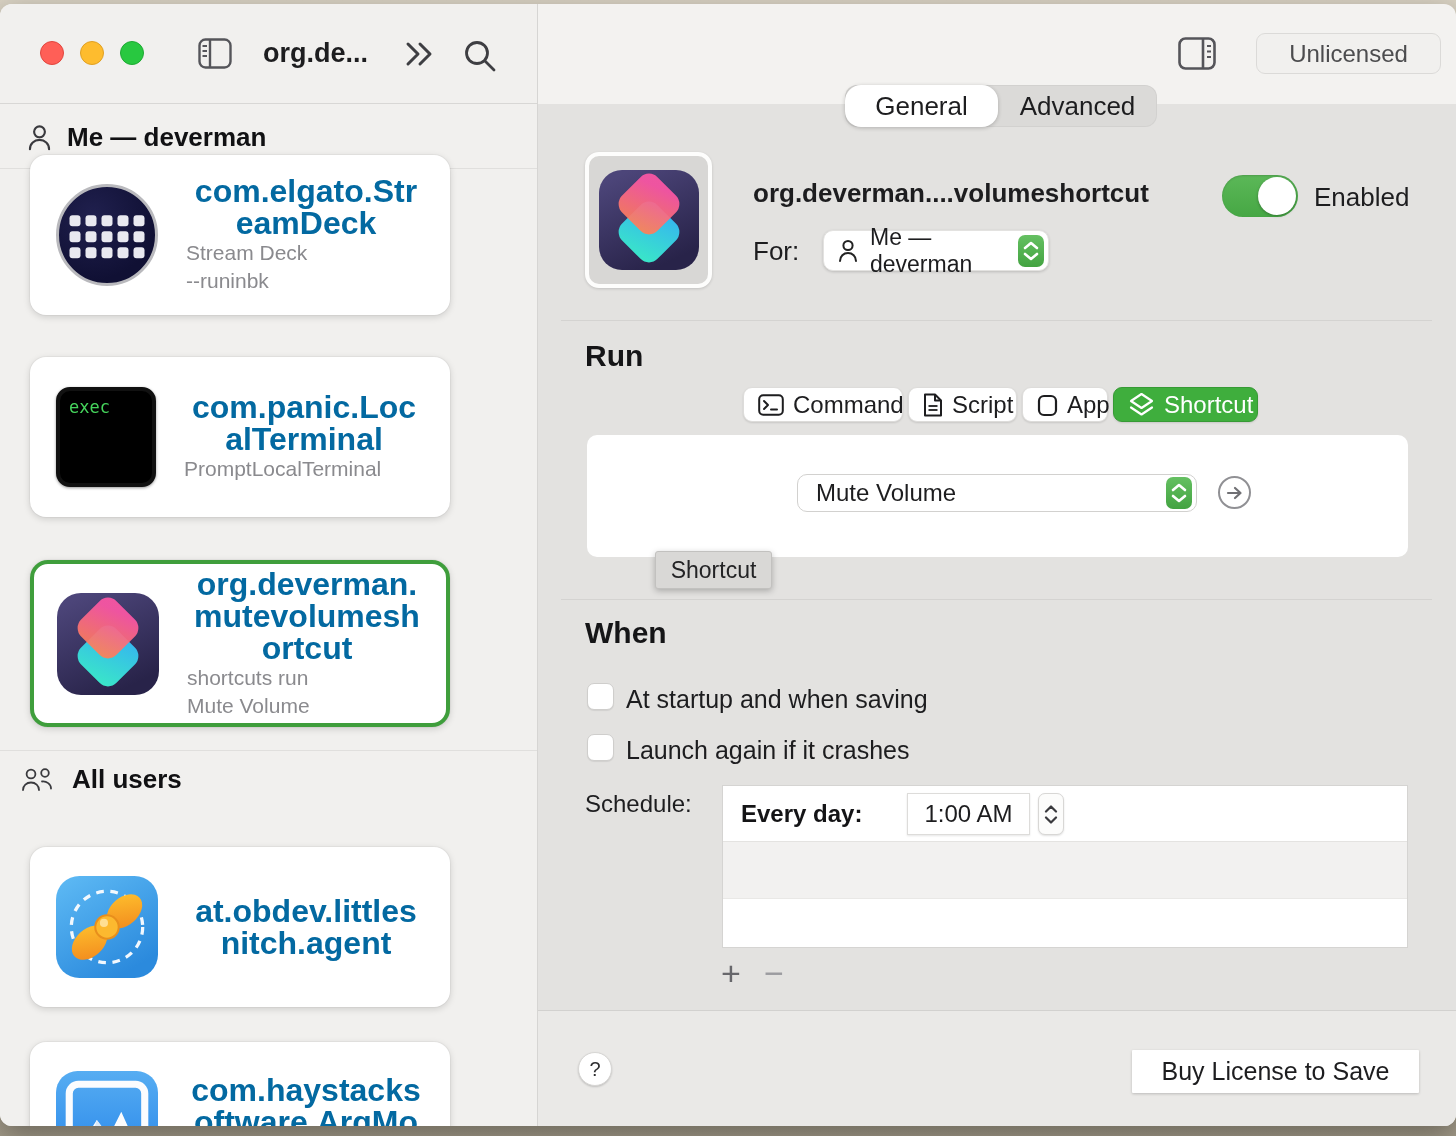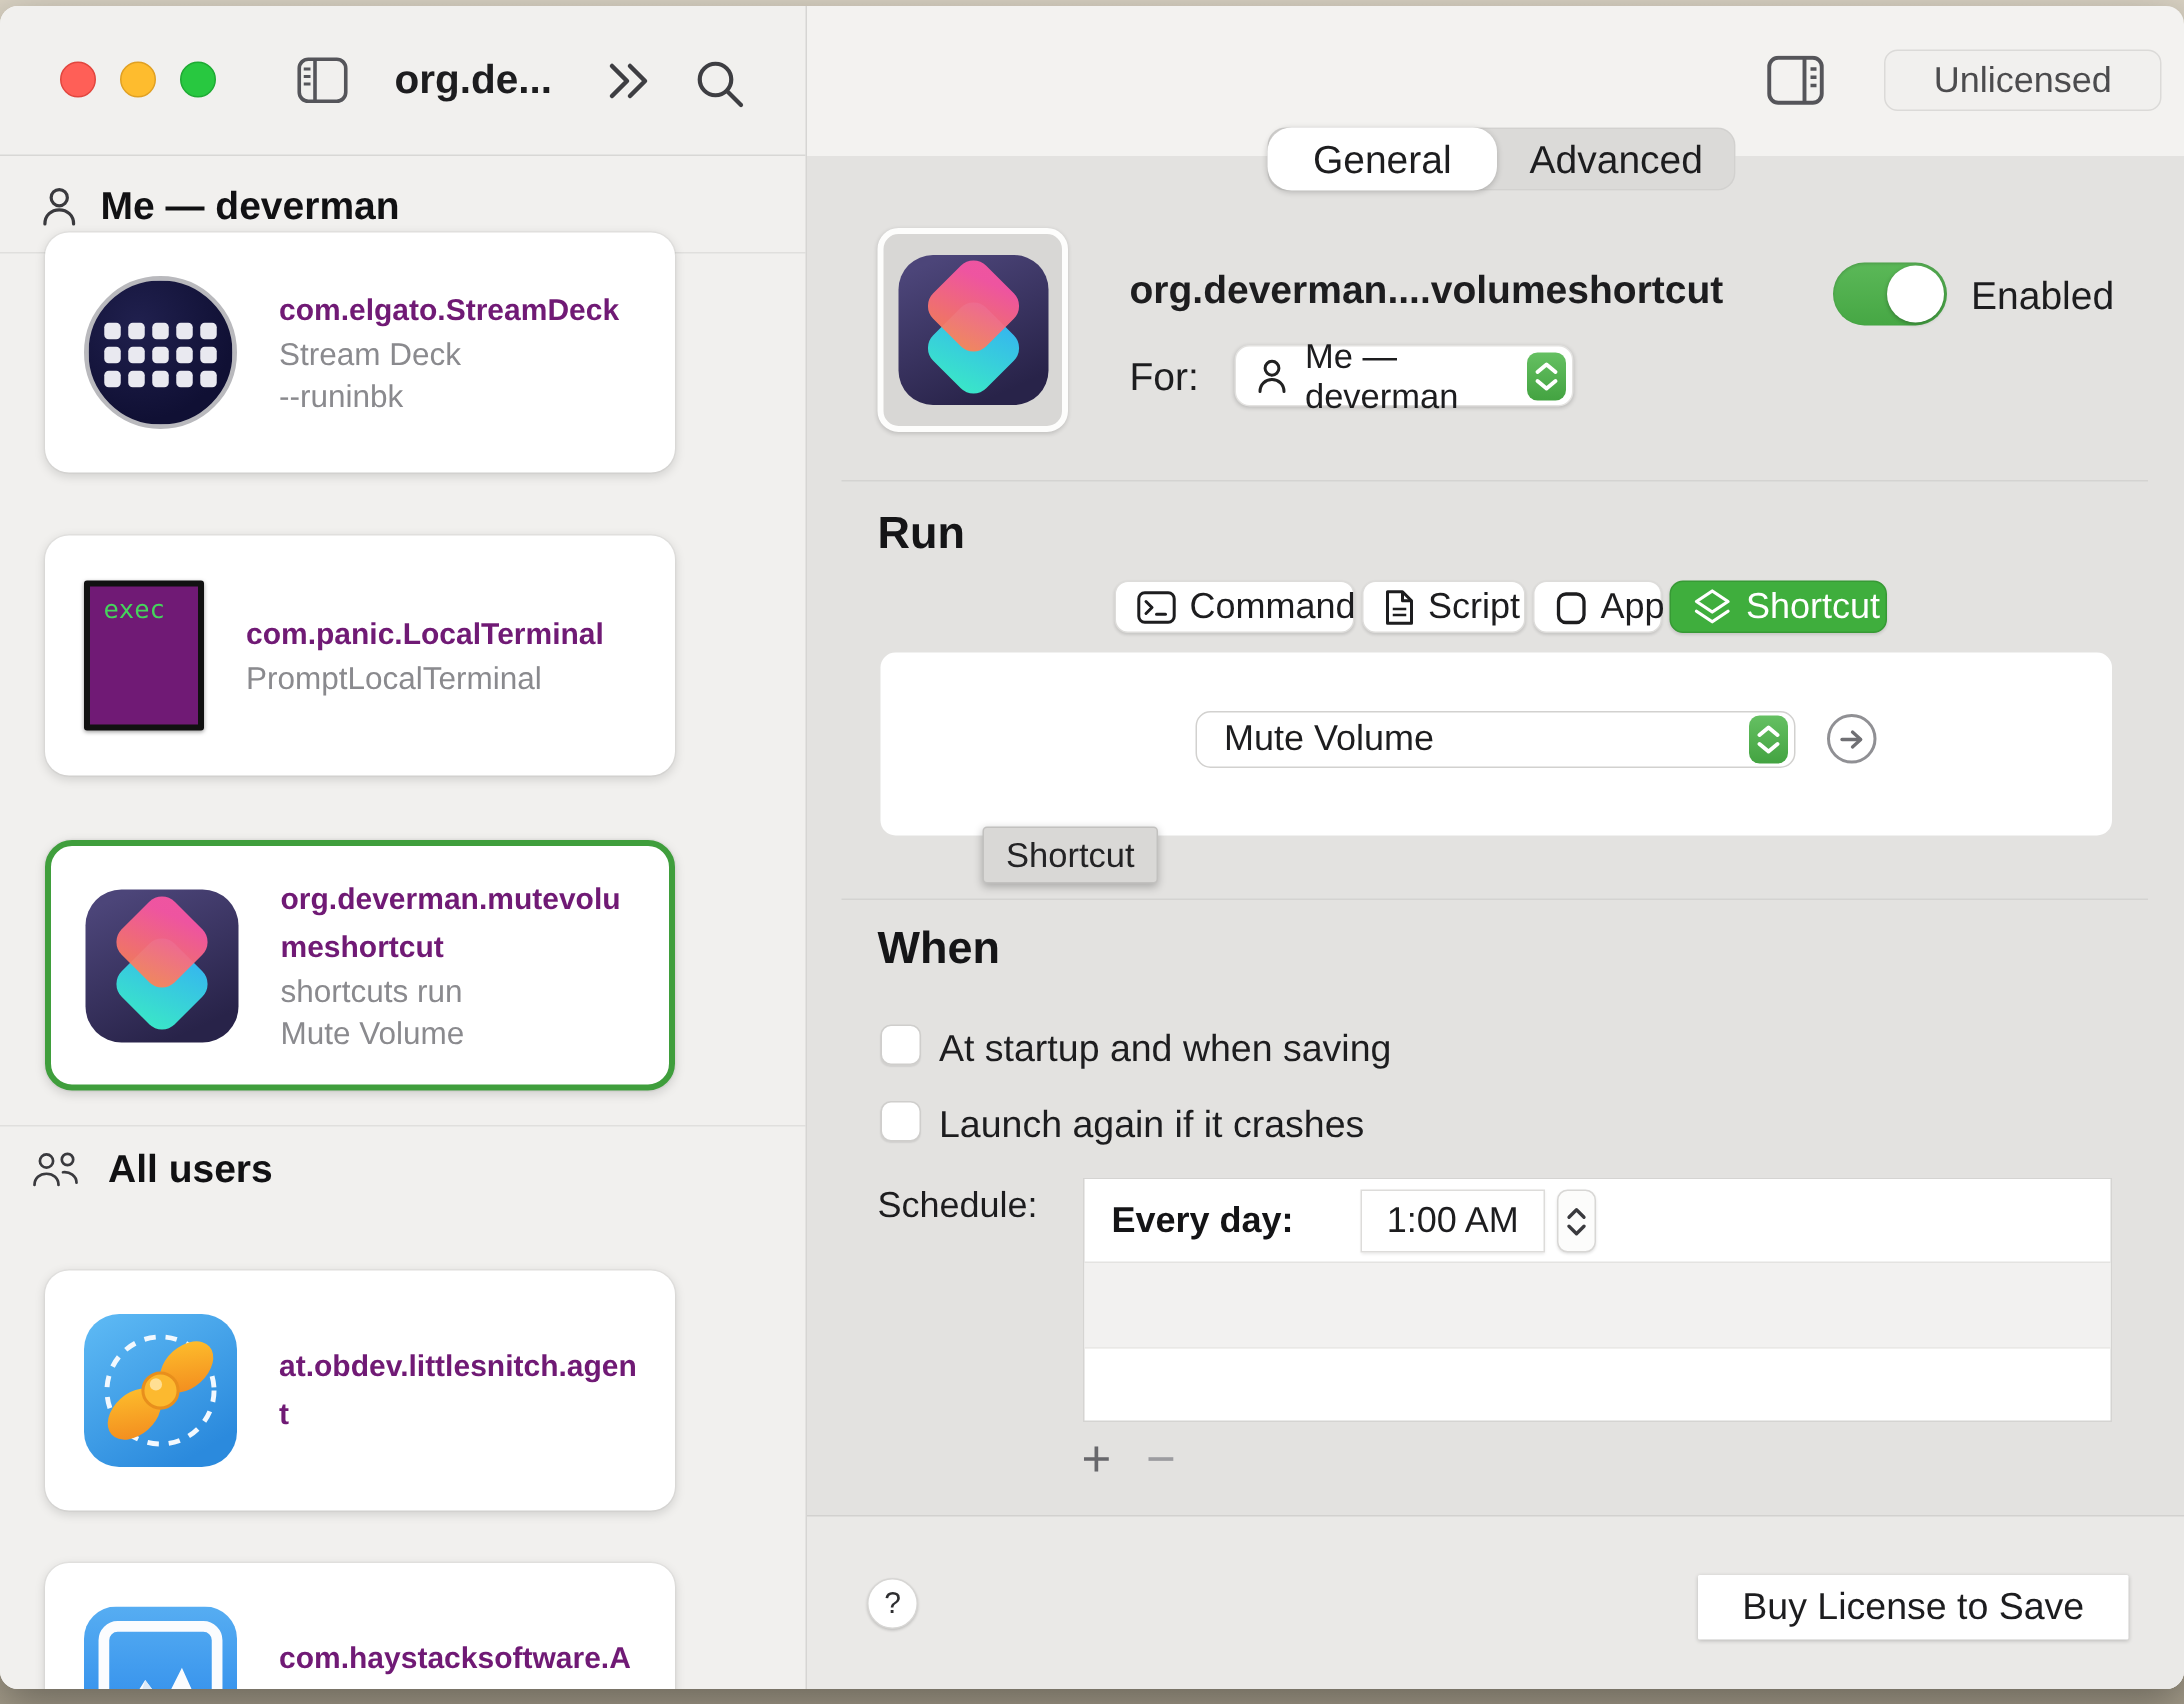--- a/index.html
+++ b/index.html
@@ -26,33 +26,33 @@
 
   .section-head { position:absolute; left:0; width:537px; display:flex; align-items:center; z-index:0; }
   .section-head .lbl { font-size:26px; font-weight:700; color:#111113; margin-left:14px; }
   .sec-div { position:absolute; left:0; width:537px; height:1px; background:#e0dfdd; }
 
   .card { position:absolute; left:30px; width:420px; background:#fff; border-radius:16px;
           box-shadow:0 2px 7px rgba(0,0,0,.15), 0 0 0 1px rgba(0,0,0,.03);
           display:flex; align-items:center; padding:20px 16px 20px 26px; z-index:2; }
   .card.selected { border:4px solid #3f9e3c; border-radius:18px; padding-left:23px; }
   .card .txt { margin-left:28px; width:240px; }
-  .card .id { font-size:20px; line-height:32px; font-weight:600; color:#701a75; word-break:break-all; }
+  .card .id { font-size:32px; line-height:32px; font-weight:600; color:#0369a1; word-break:break-all;text-align:center; }
   .card .sub { font-size:21px; line-height:28px; color:#8a8a8e; }
 
   
   .sd-icon { width:102px; height:102px; border-radius:50%; flex:none;
              background:radial-gradient(circle at 35% 30%, #20204e, #101034 70%);
              border:3px solid #b9b9bd; position:relative; }
   .sd-grid { position:absolute; left:50%; top:50%; transform:translate(-50%,-46%);
              display:grid; grid-template-columns:repeat(5,11px); grid-gap:5px; }
   .sd-grid i { width:11px; height:11px; background:#e9e9f0; border-radius:3px; }
 
   
-  .term-icon { width:80px; height:100px; flex:none; background:#701a75; border-radius:2px;
+  .term-icon { width:100px; height:100px; flex:none; background:#000000; border-radius:14px;
                border:4px solid #111; box-shadow:0 1px 3px rgba(0,0,0,.4); padding:6px 0 0 9px; }
   .term-icon span { color:#45d45c; font-family:"DejaVu Sans Mono",monospace; font-size:17px; }
 
   
   .sc-icon { width:102px; height:102px; border-radius:24px; flex:none; position:relative; overflow:hidden;
              background:linear-gradient(155deg,#4c4579 10%,#282349 85%); }
   .sc-icon .d { position:absolute; width:50px; height:50px; border-radius:12px; transform:rotate(45deg); }
   .sc-icon .d.blue { left:26px; top:38px; background:linear-gradient(160deg,#35aef5,#3ae9c6); }
   .sc-icon .d.pink { left:26px; top:10px; background:linear-gradient(160deg,#fb56a4 20%,#fd8550); opacity:.93; }
 

